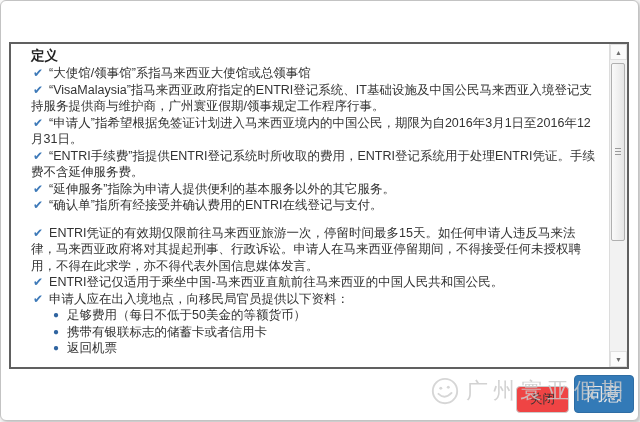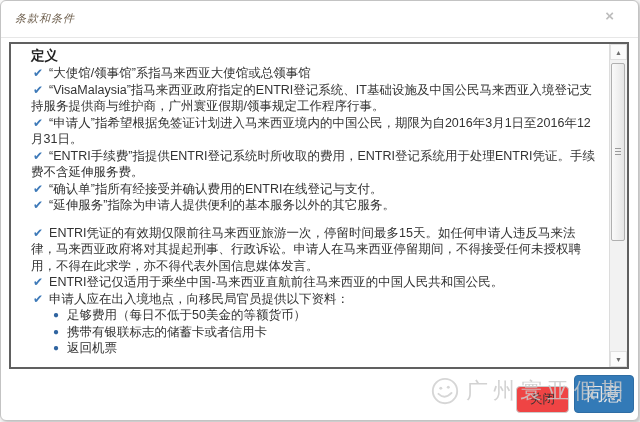--- a/index.html
+++ b/index.html
@@ -53,35 +53,31 @@
   .watermark { position: absolute; right: 10px; bottom: 14px; display: flex;
     align-items: center; gap: 6px; z-index: 5; pointer-events: none;
     color: #cbcbcb; font-size: 22px; letter-spacing: 5px; opacity: 0.85; }
   .watermark svg { display: block; }
 </style>
 </head>
 <body>
 
 <div class="modal">
 
-  <div class="modal-header">
-    <span class="dialog-title">条款和条件</span>
-    <span class="close-x">×</span>
-  </div>
 
   <div class="terms-box">
     <div class="terms-content" id="terms-content">
         <div class="section">
           <div class="section-heading">定义</div>
           <div class="term-item"><span class="check">✔</span><span>“大使馆/领事馆”系指马来西亚大使馆或总领事馆</span></div>
           <div class="term-item"><span class="check">✔</span><span>“VisaMalaysia”指马来西亚政府指定的ENTRI登记系统、IT基础设施及中国公民马来西亚入境登记支持服务提供商与维护商，广州寰亚假期/领事规定工作程序行事。</span></div>
           <div class="term-item"><span class="check">✔</span><span>“申请人”指希望根据免签证计划进入马来西亚境内的中国公民，期限为自2016年3月1日至2016年12月31日。</span></div>
           <div class="term-item"><span class="check">✔</span><span>“ENTRI手续费”指提供ENTRI登记系统时所收取的费用，ENTRI登记系统用于处理ENTRI凭证。手续费不含延伸服务费。</span></div>
+          <div class="term-item"><span class="check">✔</span><span>“延伸服务”指除为申请人提供便利的基本服务以外的其它服务。</span></div>
           <div class="term-item"><span class="check">✔</span><span>“确认单”指所有经接受并确认费用的ENTRI在线登记与支付。</span></div>
-          <div class="term-item"><span class="check">✔</span><span>“延伸服务”指除为申请人提供便利的基本服务以外的其它服务。</span></div>
         </div>
         <div class="section">
           <div class="term-item"><span class="check">✔</span><span>ENTRI凭证的有效期仅限前往马来西亚旅游一次，停留时间最多15天。如任何申请人违反马来法律，马来西亚政府将对其提起刑事、行政诉讼。申请人在马来西亚停留期间，不得接受任何未授权聘用，不得在此求学，亦不得代表外国信息媒体发言。</span></div>
           <div class="term-item"><span class="check">✔</span><span>ENTRI登记仅适用于乘坐中国-马来西亚直航前往马来西亚的中国人民共和国公民。</span></div>
           <div class="term-item"><span class="check">✔</span><span>申请人应在出入境地点，向移民局官员提供以下资料：</span></div>
           <div class="sub-list">
             <div class="sub-item"><span class="dot">●</span><span>足够费用（每日不低于50美金的等额货币）</span></div>
             <div class="sub-item"><span class="dot">●</span><span>携带有银联标志的储蓄卡或者信用卡</span></div>
             <div class="sub-item"><span class="dot">●</span><span>返回机票</span></div>
           </div>

